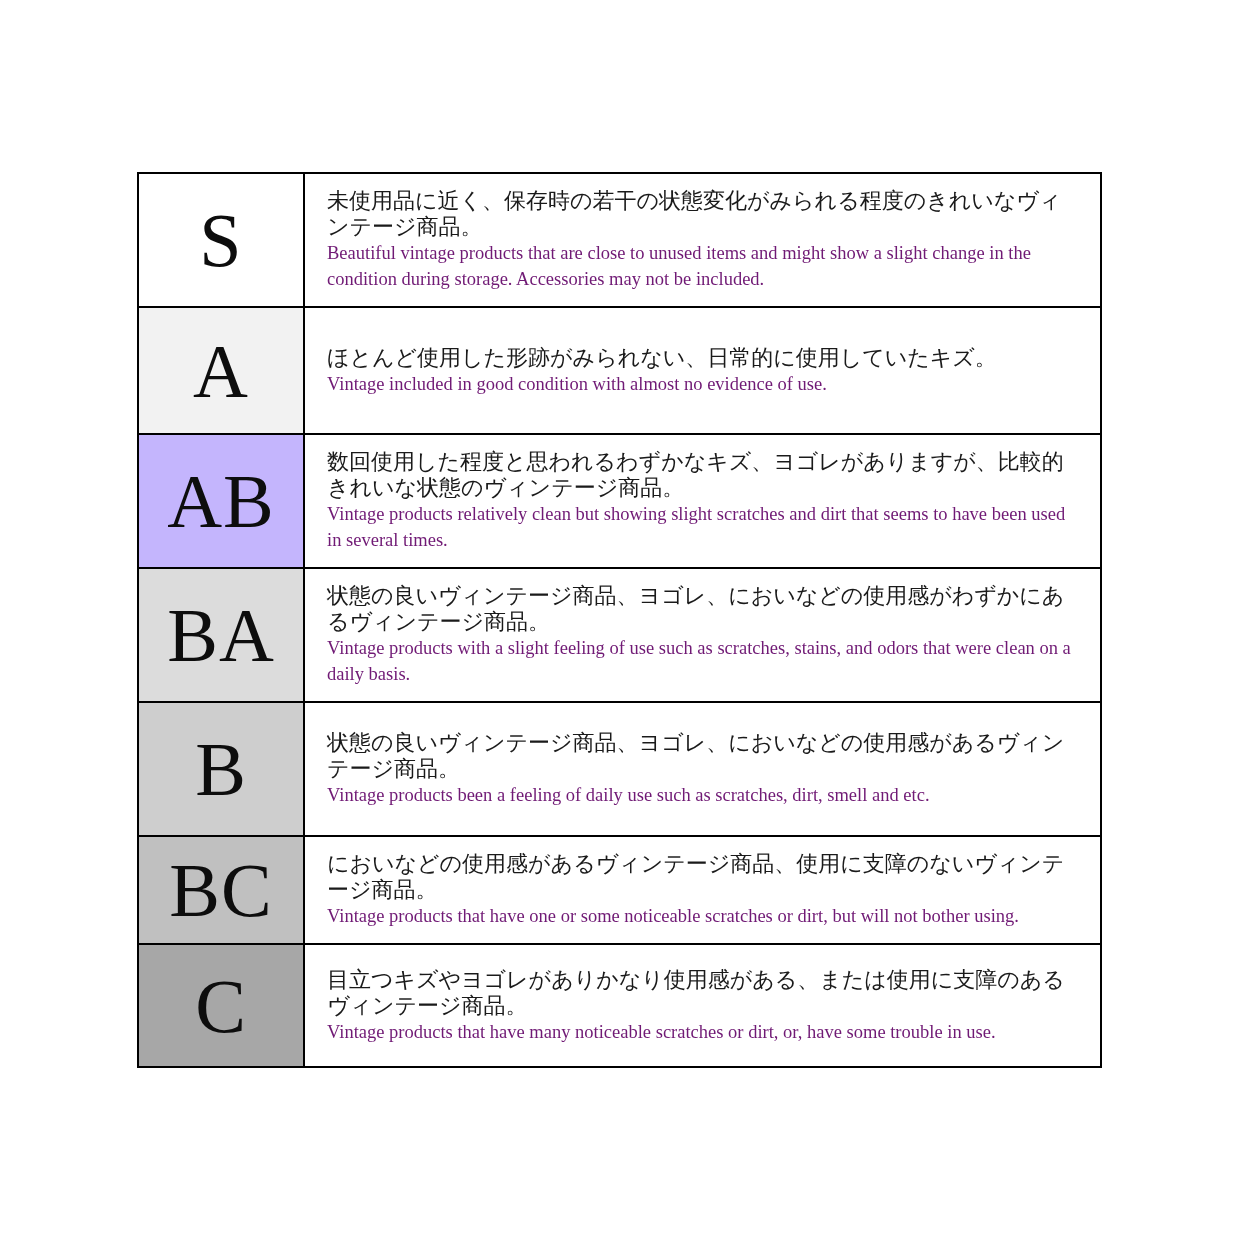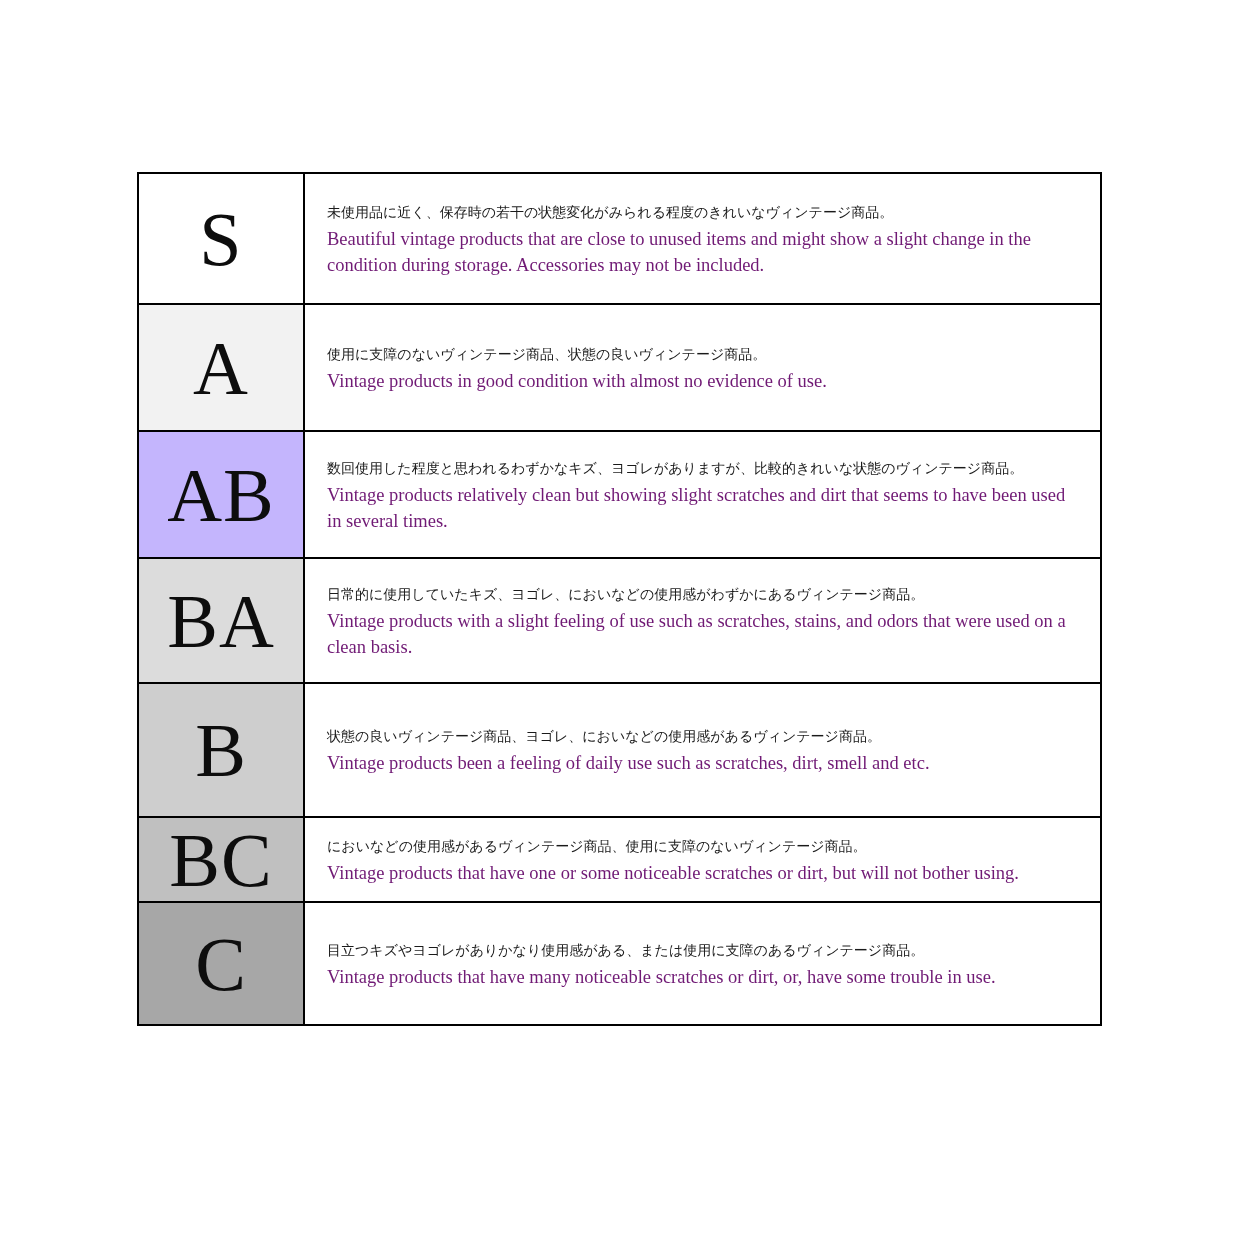--- a/index.html
+++ b/index.html
@@ -35,21 +35,21 @@
     font-size: 76px;
     line-height: 1;
     color: #0d0d0d;
     letter-spacing: 1px;
   }
   td.desc-cell {
     padding: 14px 26px 14px 22px;
     color: #111111;
   }
   .jp-text {
-    font-size: 14px;
+    font-size: 22px;
     line-height: 26px;
     color: #1a1a1a;
   }
   .en-text {
     font-size: 18.5px;
     line-height: 26px;
     color: #701a75;
   }
   
   tr.row-0 { height: 131px; }
@@ -69,36 +69,36 @@
       <tr class="row-0">
         <td class="grade-cell" style="background-color: rgb(255, 255, 255);">S</td>
         <td class="desc-cell">
           <div class="jp-text">未使用品に近く、保存時の若干の状態変化がみられる程度のきれいなヴィンテージ商品。</div>
           <div class="en-text">Beautiful vintage products that are close to unused items and might show a slight change in the condition during storage. Accessories may not be included.</div>
         </td>
       </tr>
       <tr class="row-1">
         <td class="grade-cell" style="background-color: rgb(242, 242, 242);">A</td>
         <td class="desc-cell">
-          <div class="jp-text">使用に支障のないヴィンテージ商品、状態の良いヴィンテージ商品。</div>
-          <div class="en-text">Vintage products in good condition with almost no evidence of use.</div>
+          <div class="jp-text">ほとんど使用した形跡がみられない、日常的に使用していたキズ。</div>
+          <div class="en-text">Vintage included in good condition with almost no evidence of use.</div>
         </td>
       </tr>
       <tr class="row-2">
         <td class="grade-cell" style="background-color: #c4b5fd;">AB</td>
         <td class="desc-cell">
           <div class="jp-text">数回使用した程度と思われるわずかなキズ、ヨゴレがありますが、比較的きれいな状態のヴィンテージ商品。</div>
           <div class="en-text">Vintage products relatively clean but showing slight scratches and dirt that seems to have been used in several times.</div>
         </td>
       </tr>
       <tr class="row-3">
         <td class="grade-cell" style="background-color: rgb(220, 220, 220);">BA</td>
         <td class="desc-cell">
-          <div class="jp-text">日常的に使用していたキズ、ヨゴレ、においなどの使用感がわずかにあるヴィンテージ商品。</div>
-          <div class="en-text">Vintage products with a slight feeling of use such as scratches, stains, and odors that were used on a clean basis.</div>
+          <div class="jp-text">状態の良いヴィンテージ商品、ヨゴレ、においなどの使用感がわずかにあるヴィンテージ商品。</div>
+          <div class="en-text">Vintage products with a slight feeling of use such as scratches, stains, and odors that were clean on a daily basis.</div>
         </td>
       </tr>
       <tr class="row-4">
         <td class="grade-cell" style="background-color: rgb(206, 206, 206);">B</td>
         <td class="desc-cell">
           <div class="jp-text">状態の良いヴィンテージ商品、ヨゴレ、においなどの使用感があるヴィンテージ商品。</div>
           <div class="en-text">Vintage products been a feeling of daily use such as scratches, dirt, smell and etc.</div>
         </td>
       </tr>
       <tr class="row-5">

